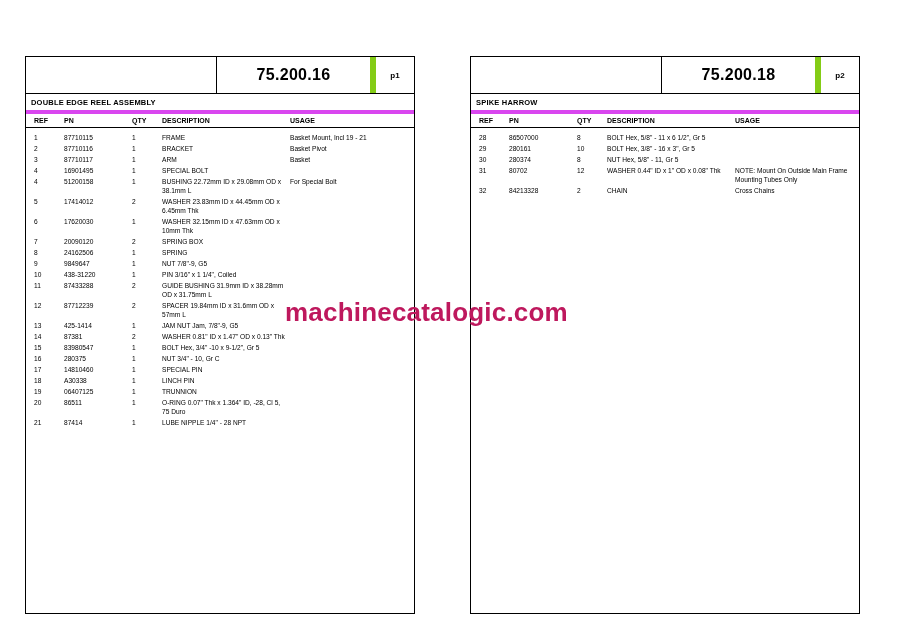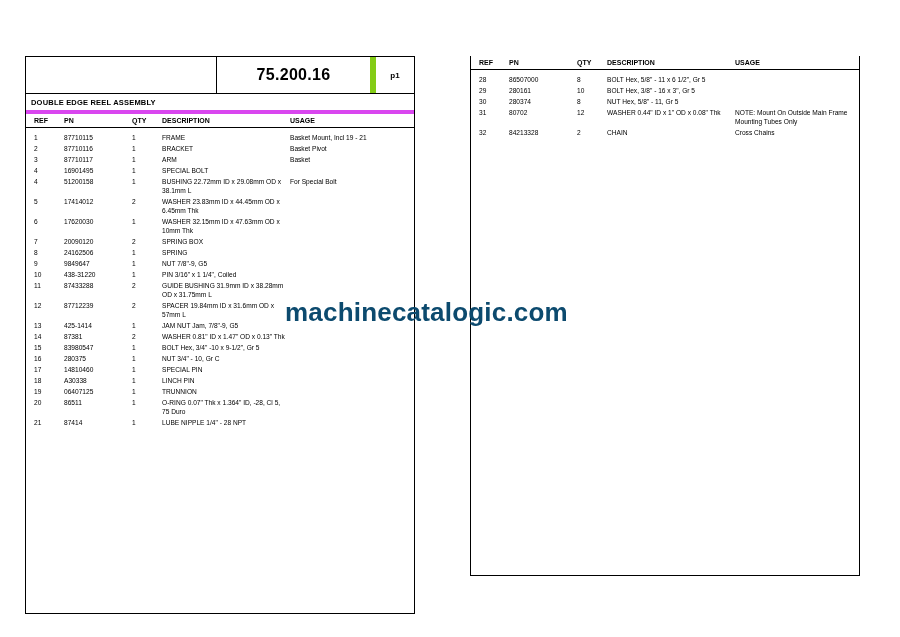--- a/index.html
+++ b/index.html
@@ -100,21 +100,21 @@
   .c-usage { width: 120px; box-sizing: border-box; }
   .col-head .c-ref  { padding-left: 8px; }
 
   
   .watermark {
     position: absolute;
     left: 285px;
     top: 297px;
     font-size: 26px;
     font-weight: bold;
-    color: #0c4a6e;
+    color: #be185d;
     font-family: "Liberation Sans", sans-serif;
     letter-spacing: 0.2px;
     white-space: nowrap;
     z-index: 5;
   }
 </style>
 </head>
 <body>
 
 <div class="page">
@@ -287,21 +287,27 @@
             <span class="c-pn">87414</span>
             <span class="c-qty">1</span>
             <span class="c-desc">LUBE NIPPLE 1/4" - 28 NPT</span>
             <span class="c-usage"></span>
           </div>
       </div>
     </div>
   </div>
 
   <div class="panel right">
+    <div class="code-header">
+      <div class="spacer"></div>
+      <div class="code-num">75.200.18</div>
+      <div class="pg">p2</div>
+    </div>
     <div class="table-box">
+      <div class="title-bar">SPIKE HARROW</div>
       <div class="col-head">
         <span class="c-ref">REF</span>
         <span class="c-pn">PN</span>
         <span class="c-qty">QTY</span>
         <span class="c-desc">DESCRIPTION</span>
         <span class="c-usage">USAGE</span>
       </div>
       <div class="rows">
         <div class="row">
             <span class="c-ref">28</span>

